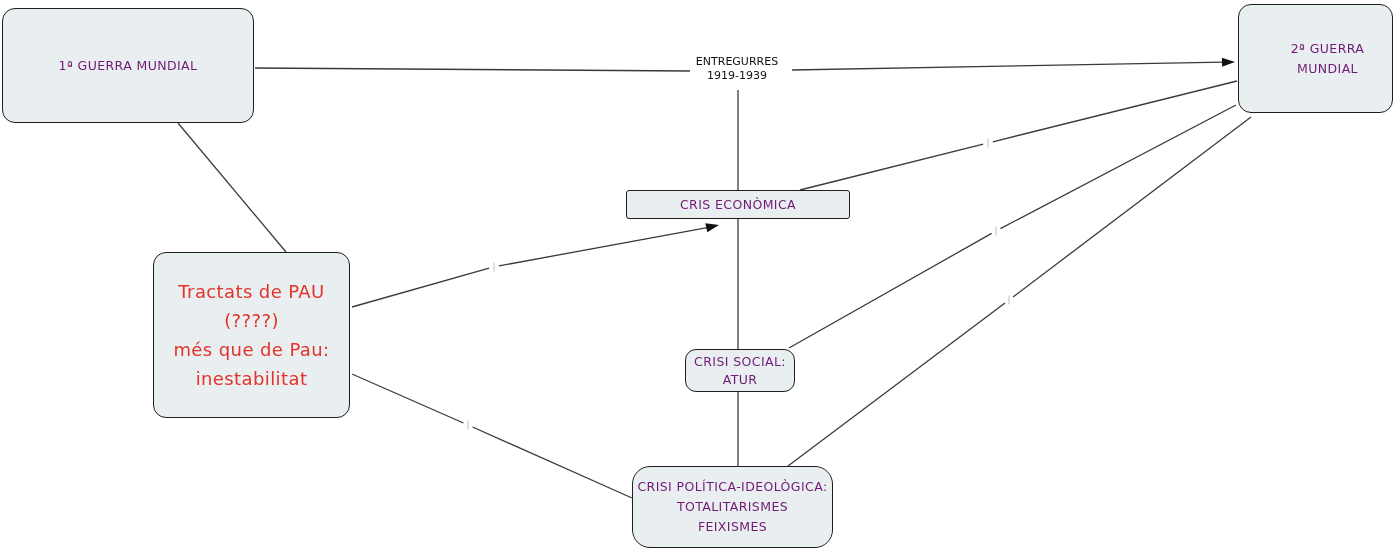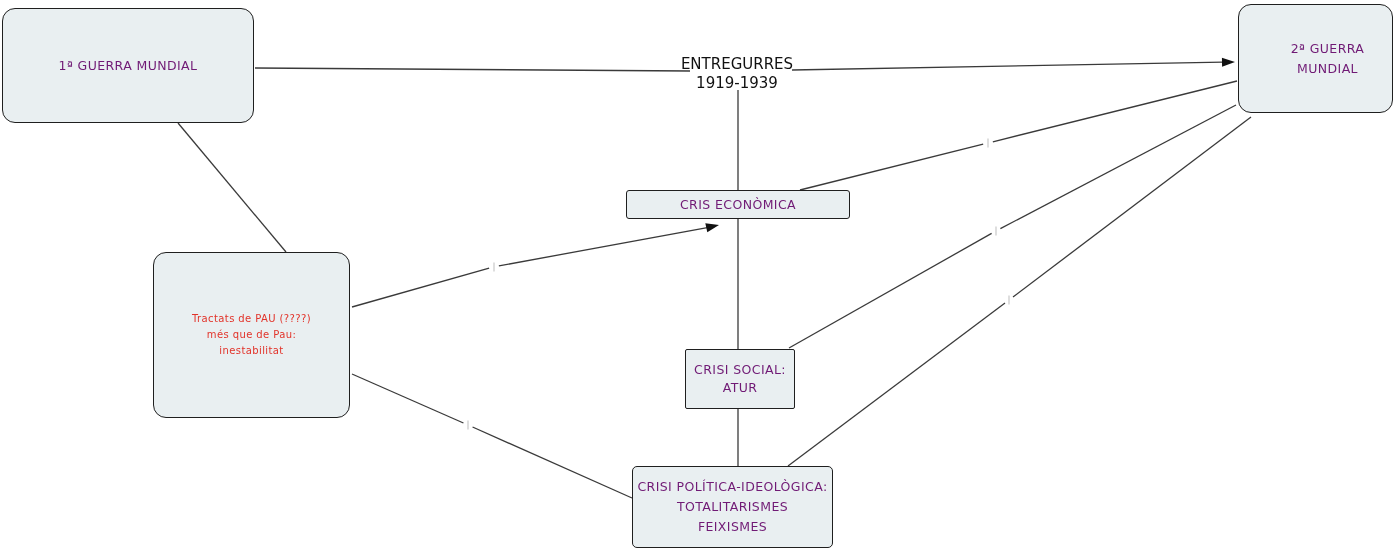--- a/index.html
+++ b/index.html
@@ -30,33 +30,33 @@
     color: #701a75;
     font-size: 12.5px;
     letter-spacing: 0.4px;
     white-space: pre-line;
     line-height: 1.55;
     cursor: default;
   }
   #node-ww1            { left: 2px;    top: 8px;   width: 252px; height: 115px; }
   #node-ww2            { left: 1238px; top: 4px;   width: 155px; height: 109px; padding-left: 24px; }
   #node-tractats       { left: 153px;  top: 252px; width: 197px; height: 166px;
-                         color: #e2332a; font-size: 10px; line-height: 1.62; }
+                         color: #e2332a; font-size: 18px; line-height: 1.62; }
   #node-crisi-economica{ left: 626px;  top: 190px; width: 224px; height: 29px;
                          border-radius: 3px; line-height: 1.1; }
-  #node-crisi-social   { left: 685px;  top: 349px; width: 110px; height: 60px;
-                         border-radius: 2px; line-height: 1.42; }
+  #node-crisi-social   { left: 685px;  top: 349px; width: 110px; height: 43px;
+                         border-radius: 11px; line-height: 1.42; }
   #node-crisi-politica { left: 632px;  top: 466px; width: 201px; height: 82px;
-                         border-radius: 5px; line-height: 1.58; }
+                         border-radius: 18px; line-height: 1.58; }
   .link-label {
     position: absolute;
     left: 667px; top: 55px; width: 140px;
     text-align: center;
     color: #111111;
-    font-size: 15px;
+    font-size: 11px;
     line-height: 1.26;
     white-space: pre-line;
     background: transparent;
   }
 </style>
 </head>
 <body>
 
 <div id="canvas">
 

